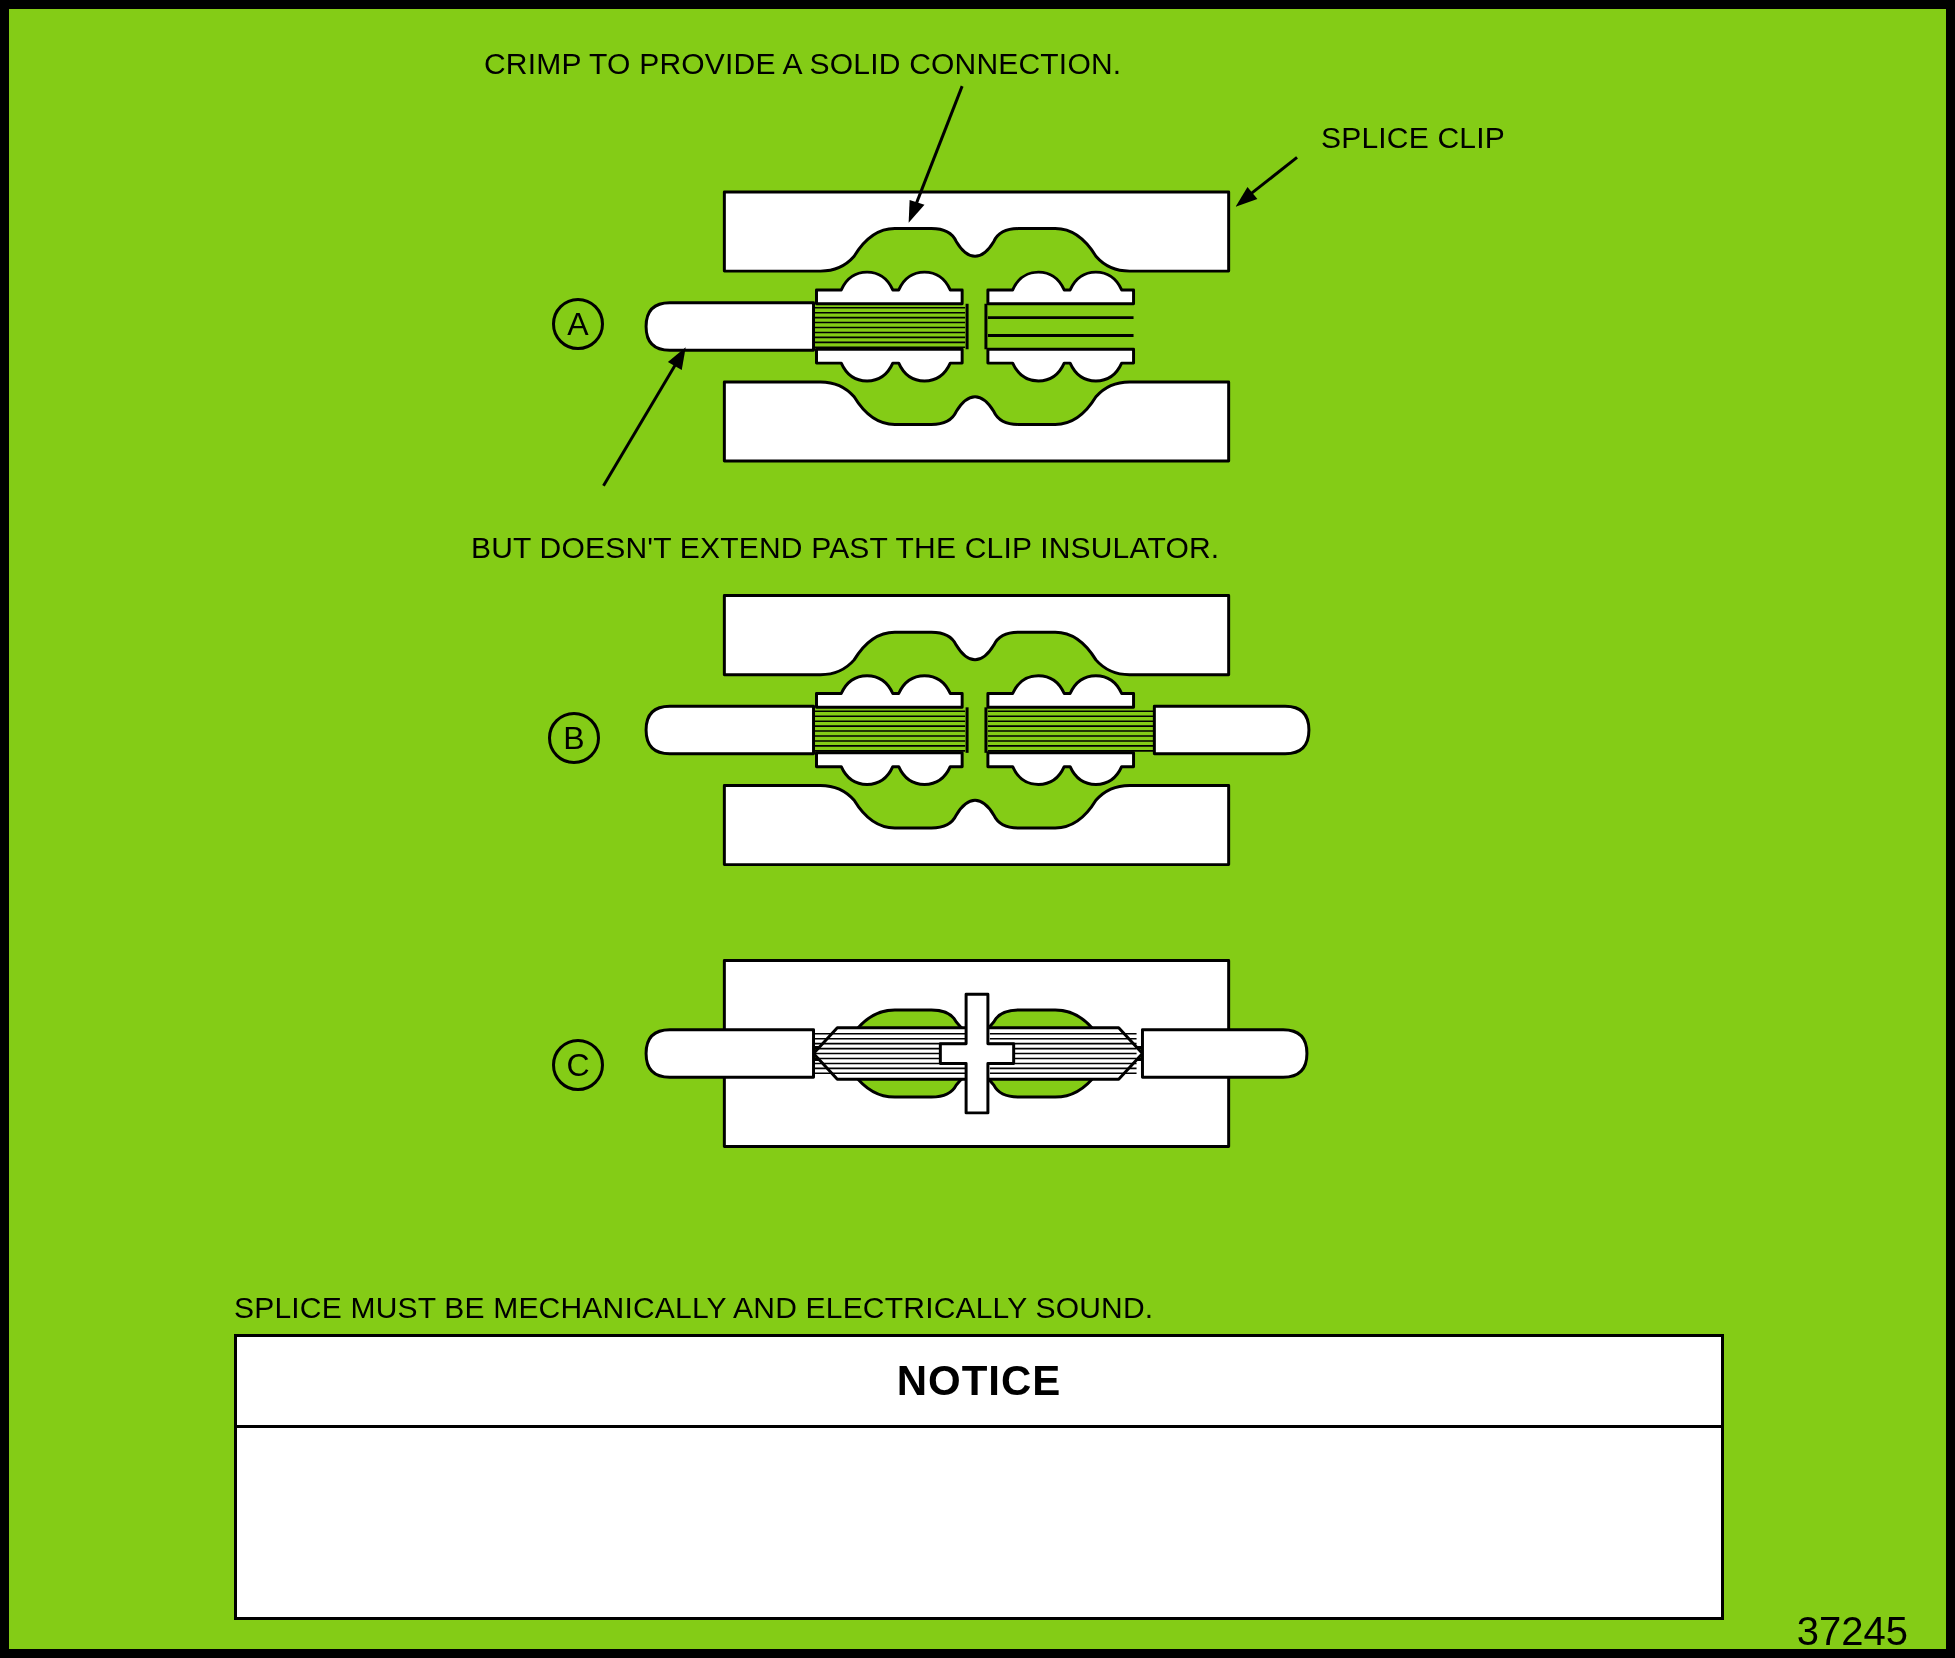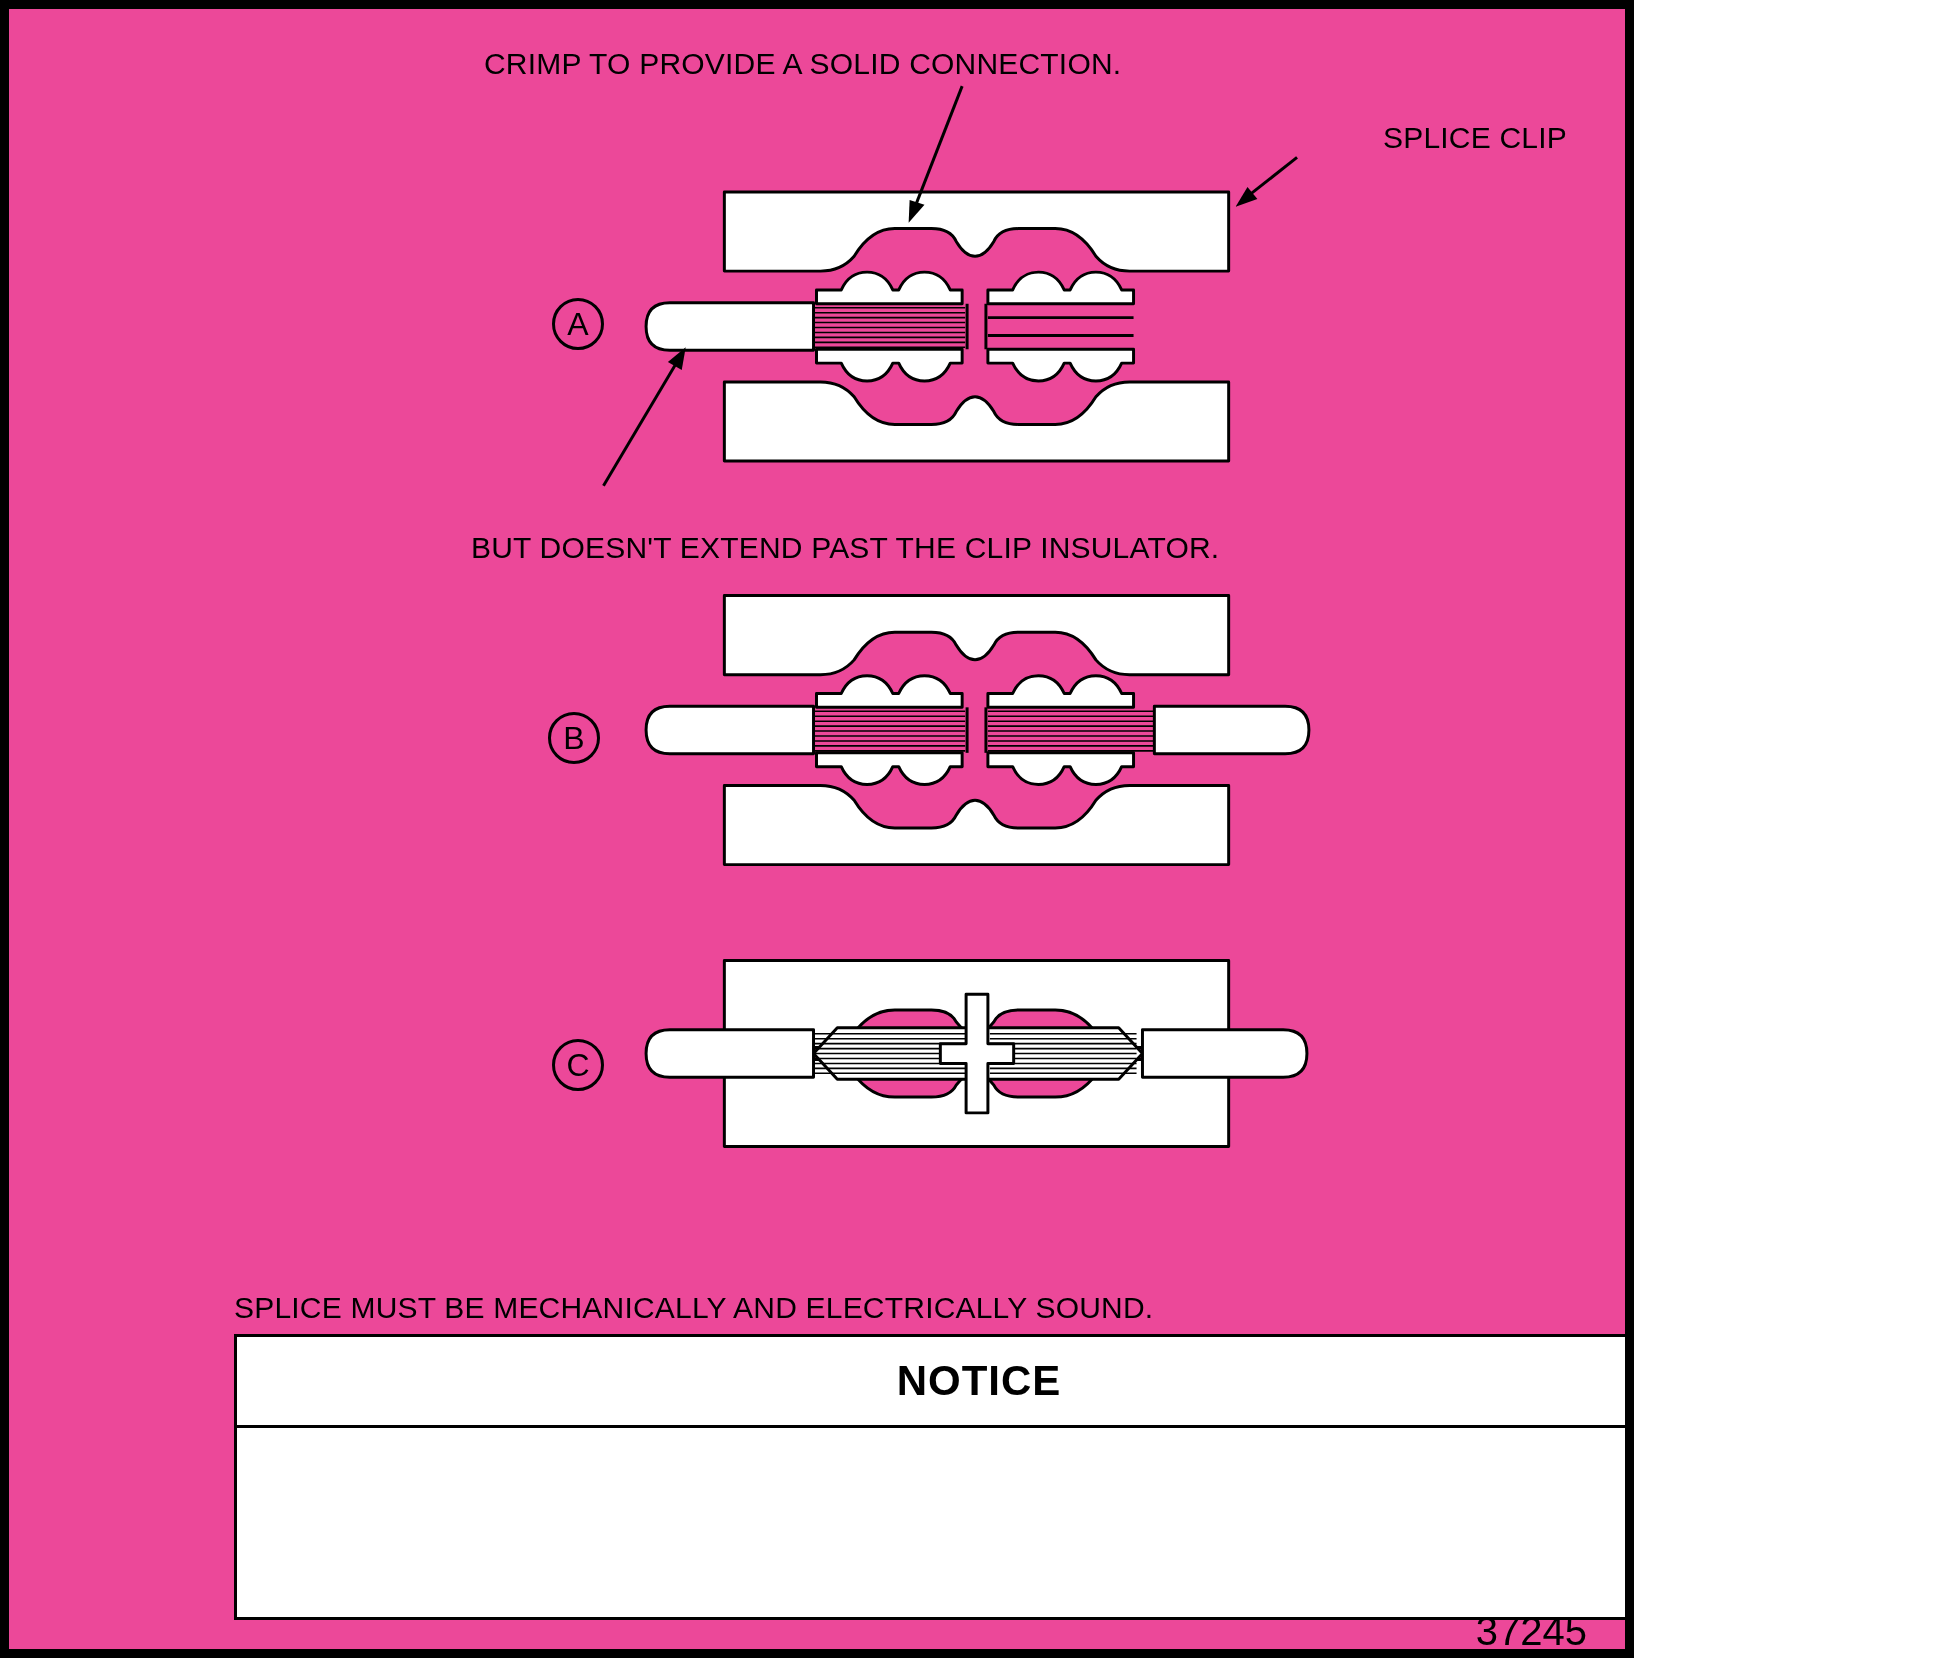--- a/index.html
+++ b/index.html
@@ -1,22 +1,22 @@
 <!DOCTYPE html>
 <html><head>
 <meta charset="utf-8">
 <style>
   html, body { margin: 0; padding: 0; background: #ffffff; }
   .frame {
     position: relative;
-    width: 1634px;
+    width: 1955px;
     height: 1658px;
     box-sizing: border-box;
     border: 9px solid #000;
-    background: #ec4899;
+    background: #84cc16;
     overflow: hidden;
     font-family: "Liberation Sans", "DejaVu Sans", sans-serif;
     color: #000;
   }
   svg.diagram {
     position: absolute;
     left: 0; top: 0;
     width: 1937px; height: 1640px;
   }
   .shape { fill: #fff; stroke: #000; stroke-width: 3; stroke-linejoin: round; }
@@ -138,21 +138,21 @@
       <line class="arrow-line" x1="1300" y1="150" x2="1252" y2="188"></line>
       <polygon class="arrow-head" points="1238,200 1250,180 1260,192"></polygon>
 
       <line class="arrow-line" x1="600" y1="482" x2="673" y2="359"></line>
       <polygon class="arrow-head" points="683,342 679,365 665,357"></polygon>
     </g>
   </svg>
 
   <div class="lbl" style="left:475px; top:38px">CRIMP TO PROVIDE A SOLID CONNECTION.</div>
 
-  <div class="lbl" style="left:1374px; top:112px">SPLICE CLIP</div>
+  <div class="lbl" style="left:1312px; top:112px">SPLICE CLIP</div>
 
   <div class="circle-label" style="left:543px; top:289px">
     <span>A</span>
   </div>
 
   <div class="lbl" style="left:462px; top:522px">BUT DOESN'T EXTEND PAST THE CLIP INSULATOR.</div>
 
   <div class="circle-label" style="left:539px; top:703px">
     <span>B</span>
   </div>

